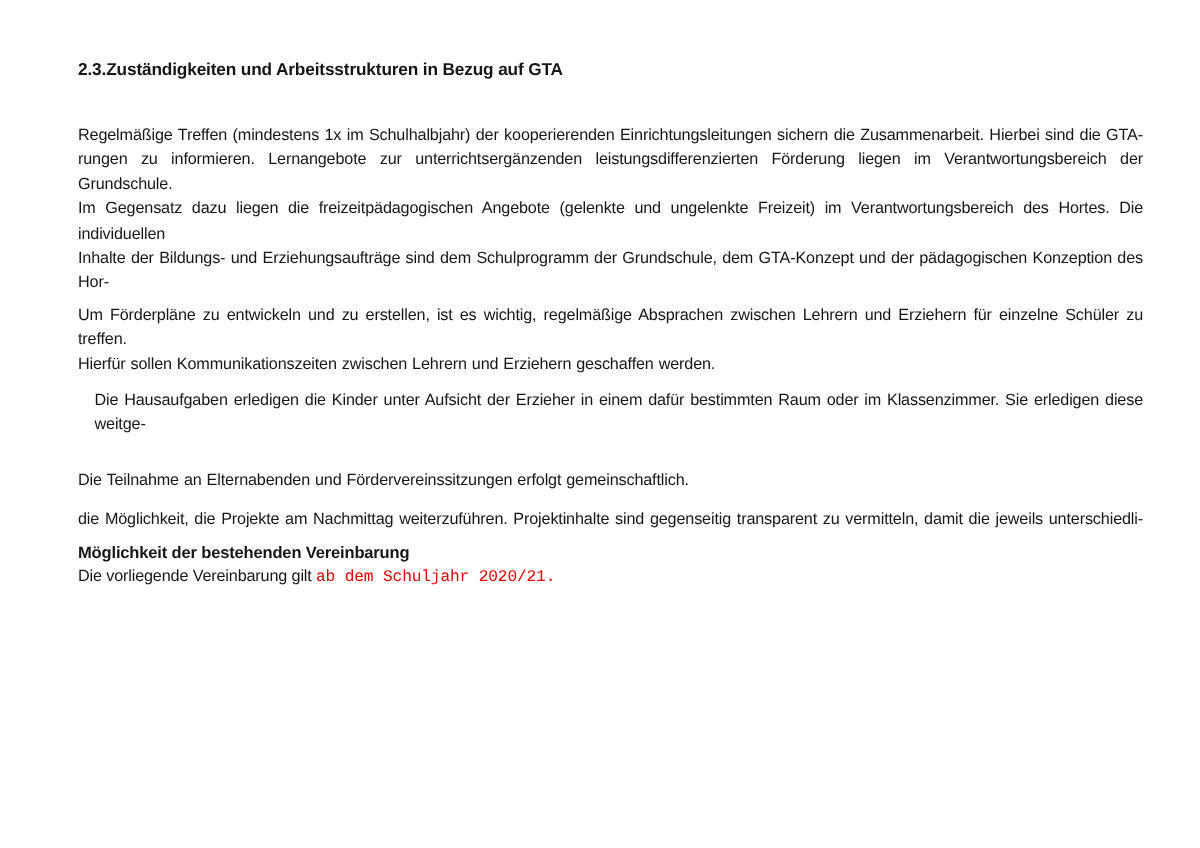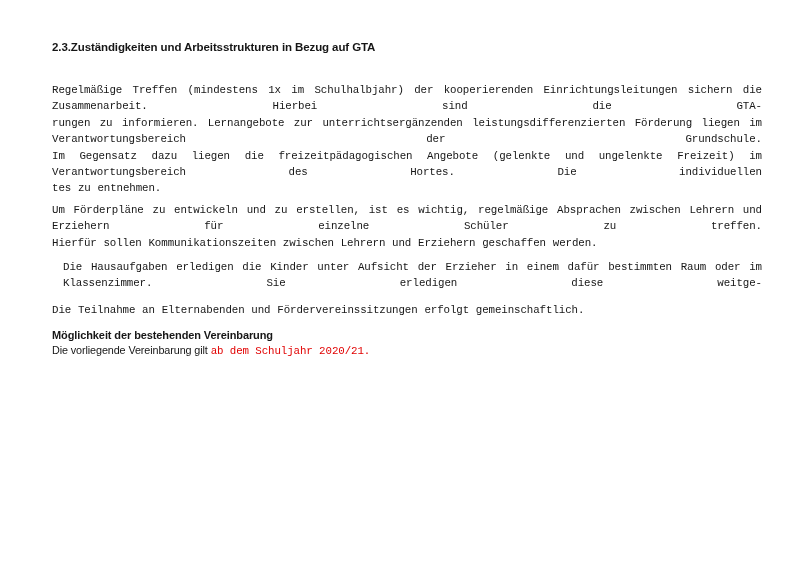--- a/index.html
+++ b/index.html
@@ -29,29 +29,28 @@
   .para {
     margin: 0;
     font-size: 10.8px;
     line-height: 16.4px;
     letter-spacing: -0.1px;
   }
   .para .line {
     text-align: justify;
     text-align-last: justify;
     word-spacing: 0.4px;
-    font-family: Liberation Mono, monospace;
   }
   .para .line.end {
     text-align: left;
     text-align-last: auto;
   }
   .p2 { margin-top: 5px; }
   .p3 { margin-top: 8px; margin-left: 11px; }
-  .p4 { margin-top: 10px; }
+  .p4 { margin-top: 20px; }
   .p5 { margin-top: 10px; }
   .validity-heading {
     margin-top: 7px;
     font-size: 11px;
     font-weight: bold;
     line-height: 15px;
     letter-spacing: -0.1px;
   }
   .validity-line {
     font-size: 10.8px;
@@ -67,37 +66,38 @@
 <body>
 
 <div class="page">
 
   <h1 class="doc-title">2.3.Zuständigkeiten und Arbeitsstrukturen in Bezug auf GTA</h1>
 
   <div class="para p1">
     <div class="line">Regelmäßige Treffen (mindestens 1x im Schulhalbjahr) der kooperierenden Einrichtungsleitungen sichern die Zusammenarbeit. Hierbei sind die GTA-</div>
     <div class="line">rungen zu informieren. Lernangebote zur unterrichtsergänzenden leistungsdifferenzierten Förderung liegen im Verantwortungsbereich der Grundschule.</div>
     <div class="line">Im Gegensatz dazu liegen die freizeitpädagogischen Angebote (gelenkte und ungelenkte Freizeit) im Verantwortungsbereich des Hortes. Die individuellen</div>
-    <div class="line end">tes zu entnehmen.</div>
+    <div class="line">Inhalte der Bildungs- und Erziehungsaufträge sind dem Schulprogramm der Grundschule, dem GTA-Konzept und der pädagogischen Konzeption des Hor-</div>
   </div>
 
   <div class="para p2">
     <div class="line">Um Förderpläne zu entwickeln und zu erstellen, ist es wichtig, regelmäßige Absprachen zwischen Lehrern und Erziehern für einzelne Schüler zu treffen.</div>
     <div class="line end">Hierfür sollen Kommunikationszeiten zwischen Lehrern und Erziehern geschaffen werden.</div>
   </div>
 
   <div class="para p3">
     <div class="line">Die Hausaufgaben erledigen die Kinder unter Aufsicht der Erzieher in einem dafür bestimmten Raum oder im Klassenzimmer. Sie erledigen diese weitge-</div>
   </div>
 
   <div class="para p4">
     <div class="line end">Die Teilnahme an Elternabenden und Fördervereinssitzungen erfolgt gemeinschaftlich.</div>
   </div>
 
   <div class="para p5">
+    <div class="line">die Möglichkeit, die Projekte am Nachmittag weiterzuführen. Projektinhalte sind gegenseitig transparent zu vermitteln, damit die jeweils unterschiedli-</div>
   </div>
 
   <div class="validity-heading">Möglichkeit der bestehenden Vereinbarung</div>
 
   <div class="validity-line">
     <span>Die vorliegende Vereinbarung gilt </span><span class="red">ab dem Schuljahr 2020/21.</span>
   </div>
 
 </div>
 

